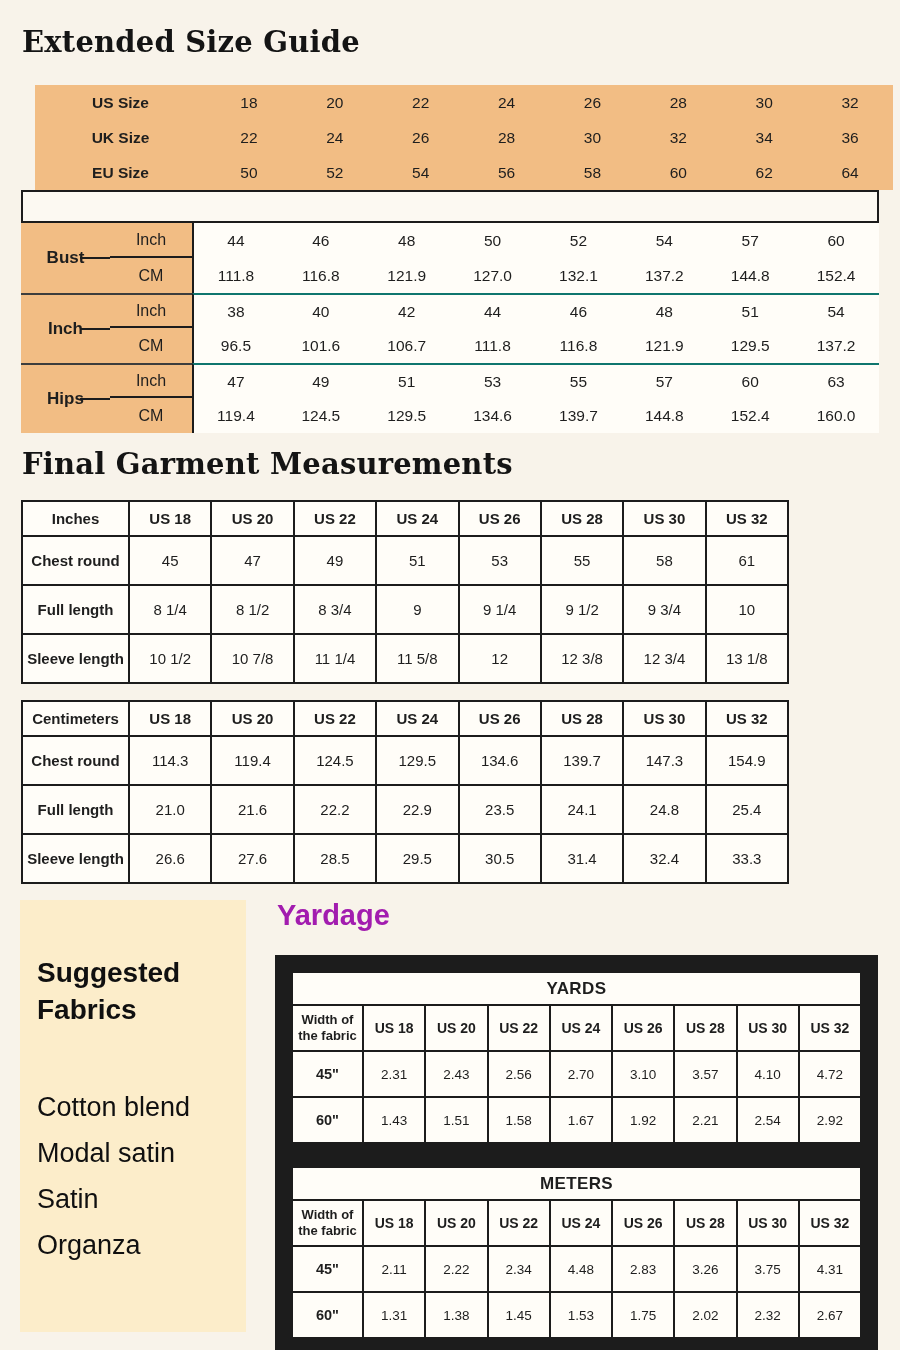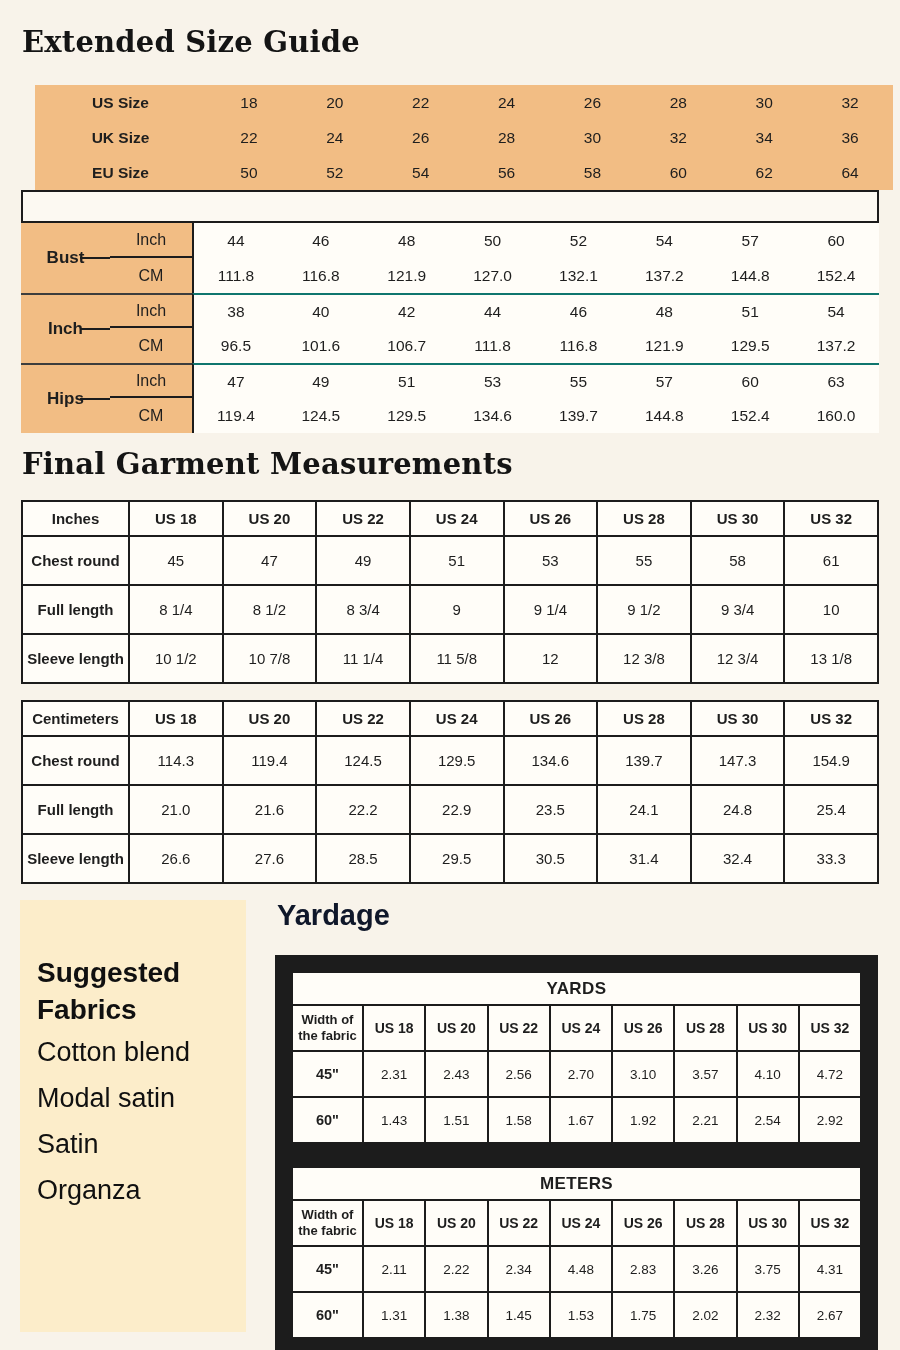--- a/index.html
+++ b/index.html
@@ -46,40 +46,40 @@
   }
   .bt-unit { background:#f2bd84; font-size:16px; }
   .bt-inch { border-bottom: 2px solid #1c1c1c; }
   .bt-data { background: #fffdf8; }
   .bt-first { border-left: 2px solid #1c1c1c; }
   .sep-dark { border-top: 2px solid #3d3d3d; }
   .sep-grey { border-top: 2px solid #0f766e; }
 
   
   .gtable {
-    position: absolute; left: 21px; width: 858px;
+    position: absolute; left: 21px; width: 768px;
     display: grid; grid-template-columns: 105px repeat(8, 1fr);
     grid-template-rows: 33px repeat(3, 47px);
     gap: 2px; padding: 2px; background: #1c1c1c;
   }
   .g1 { top: 500px; } .g2 { top: 700px; }
   .g-cell { background:#fffdf8; display:flex; align-items:center; justify-content:center; font-size:15px; }
   .g-head, .g-rowlabel { font-weight: 700; }
 
   
   .fabrics {
     position: absolute; left: 20px; top: 900px; width: 226px; height: 432px;
     background: #fcedca; padding: 55px 12px 0 17px; color:#101010;
   }
   .fab-heading { font-weight:700; font-size:28px; line-height:1.32; width:165px; }
-  .fab-list { font-size:27px; line-height:46px; font-weight:400; }
+  .fab-list { margin-top: 55px; font-size:27px; line-height:46px; font-weight:400; }
 
   .yardage-title {
     position: absolute; left: 277px; top: 899px;
-    font-size: 29px; font-weight: 700; color:#0f172a;
+    font-size: 29px; font-weight: 700; color:#a21caf;
   }
 
   
   .ytable {
     position: absolute; left: 275px; width: 603px;
     display: grid; grid-template-columns: 69px repeat(8, 1fr);
     grid-template-rows: 31px 44px 44px 44px;
     gap: 2px; padding: 18px; background: #1c1c1c;
   }
   .y1 { top: 955px; } .y2 { top: 1150px; }

